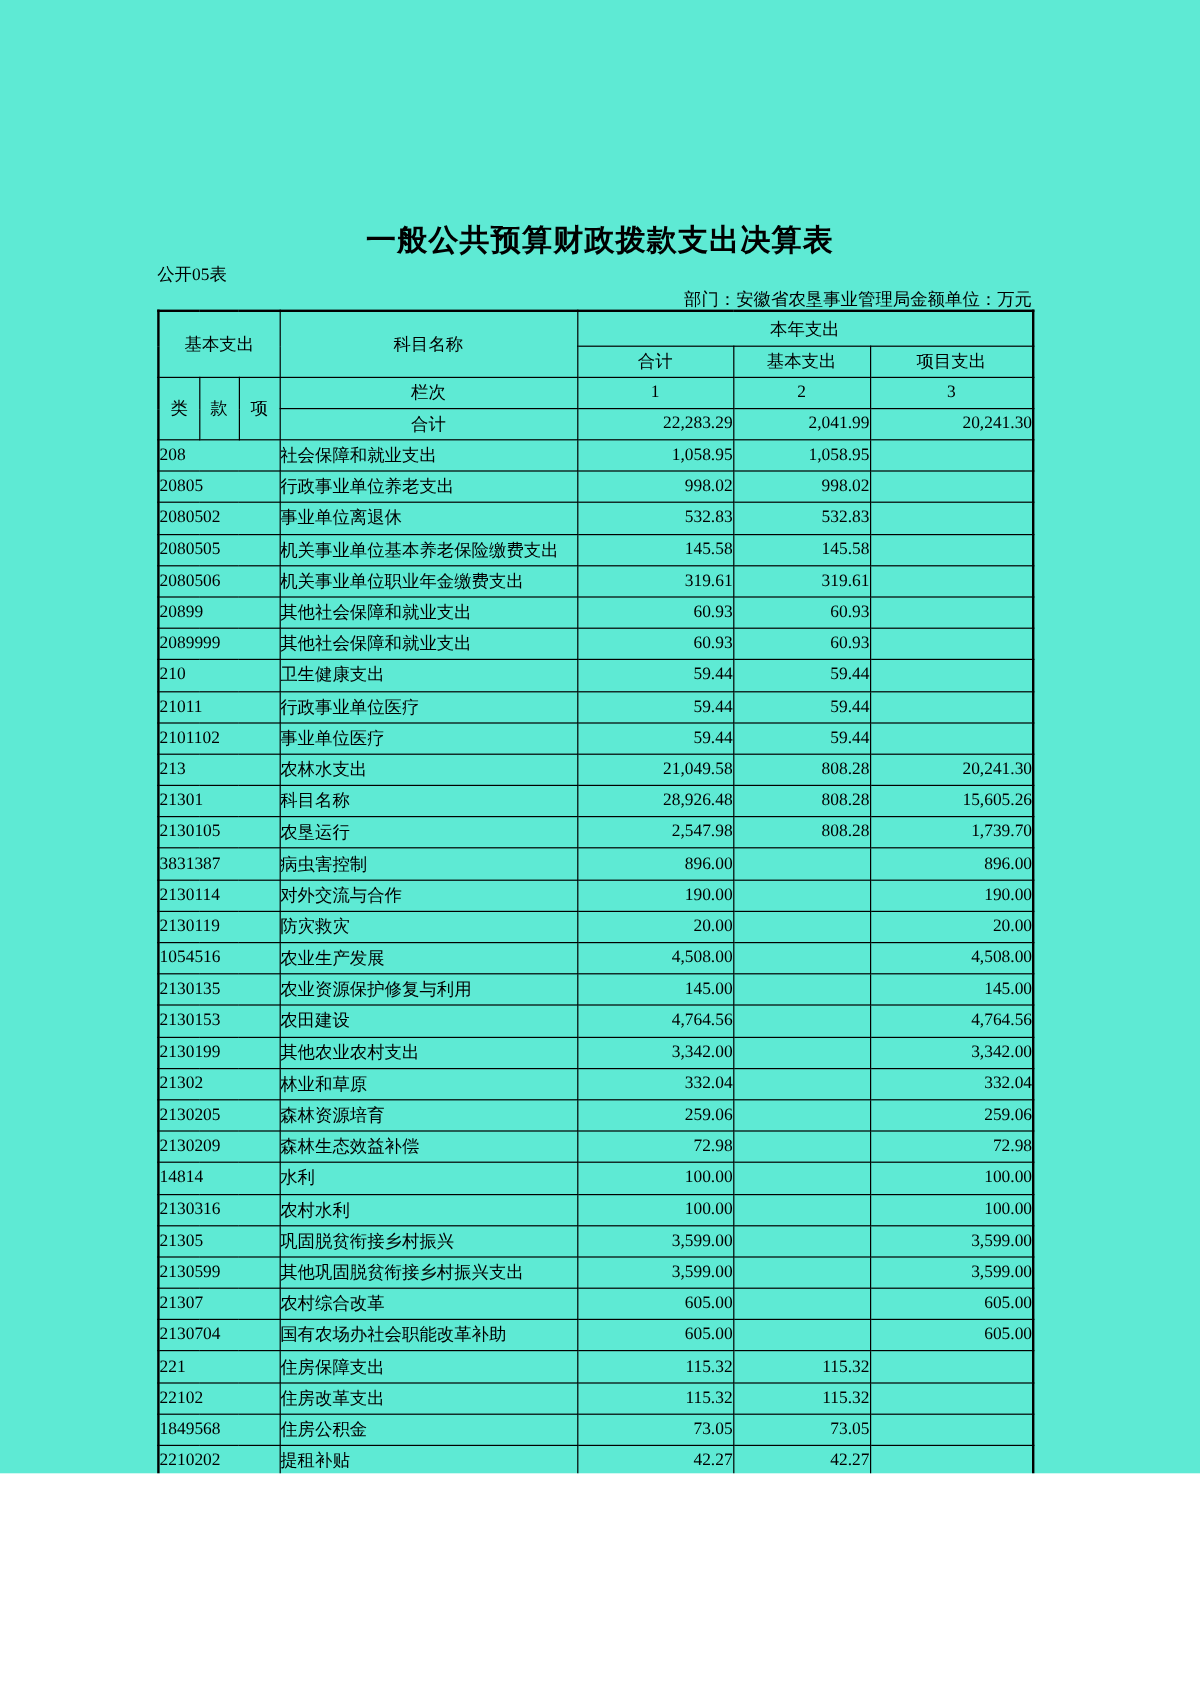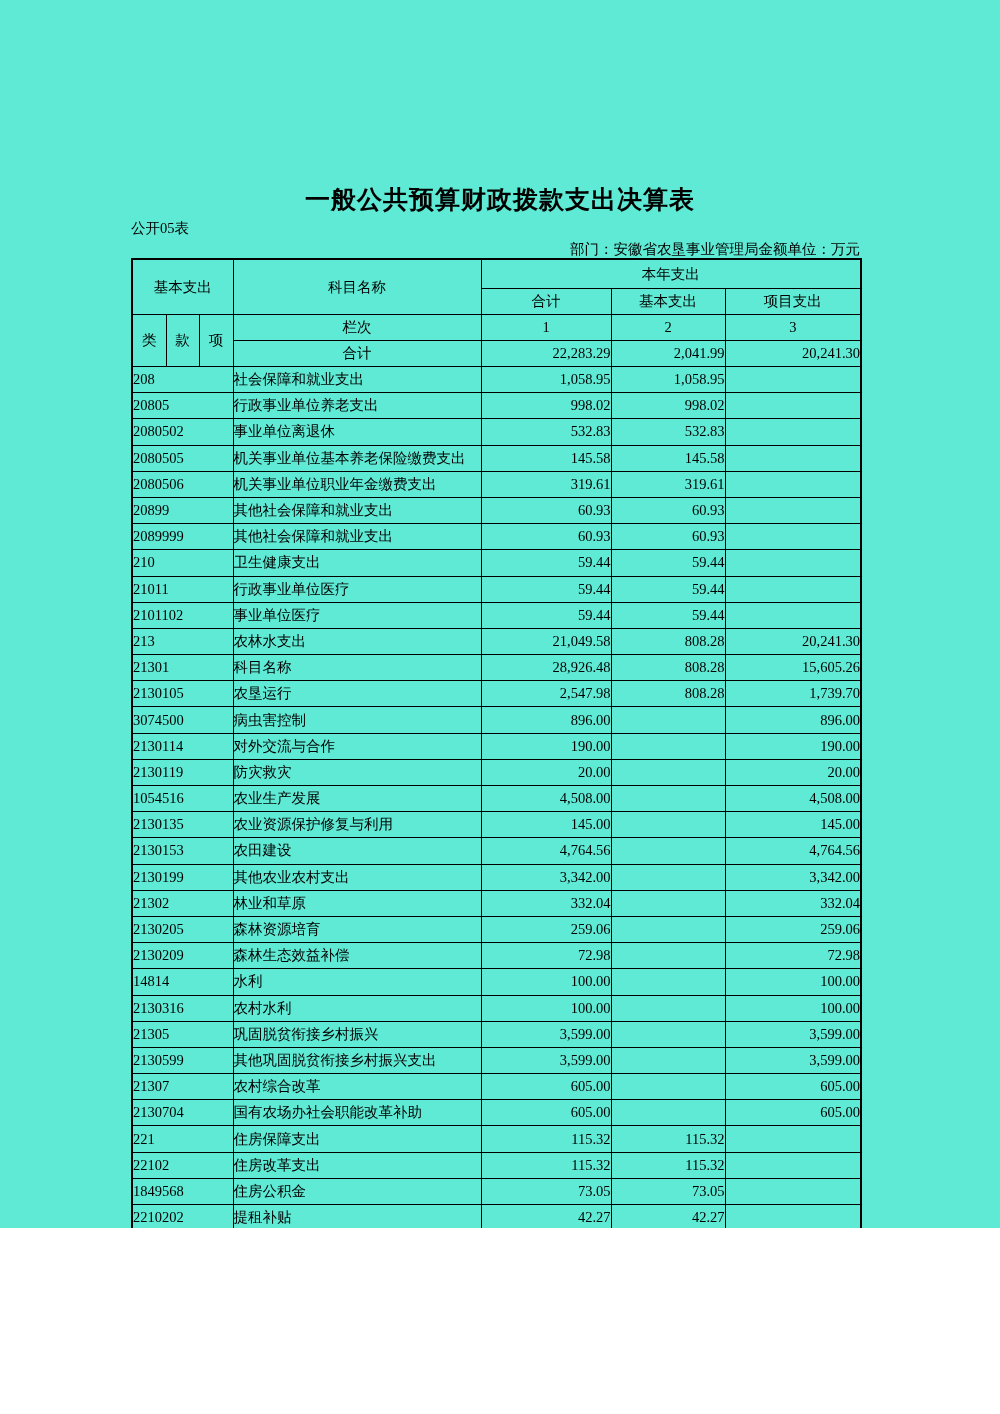--- a/index.html
+++ b/index.html
@@ -190,21 +190,21 @@
           <td class="r">15,605.26</td>
         </tr>
         <tr class="data-row">
           <td class="l" colspan="3">2130105</td>
           <td class="l">农垦运行</td>
           <td class="r">2,547.98</td>
           <td class="r">808.28</td>
           <td class="r">1,739.70</td>
         </tr>
         <tr class="data-row">
-          <td class="l" colspan="3">3074500</td>
+          <td class="l" colspan="3">3831387</td>
           <td class="l">病虫害控制</td>
           <td class="r">896.00</td>
           <td class="r"></td>
           <td class="r">896.00</td>
         </tr>
         <tr class="data-row">
           <td class="l" colspan="3">2130114</td>
           <td class="l">对外交流与合作</td>
           <td class="r">190.00</td>
           <td class="r"></td>

